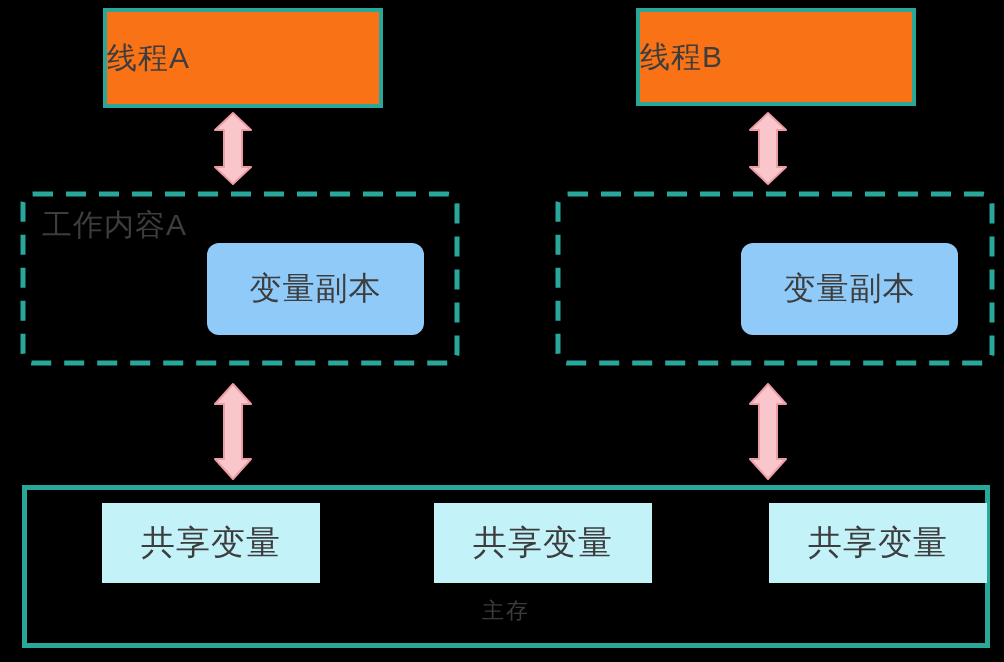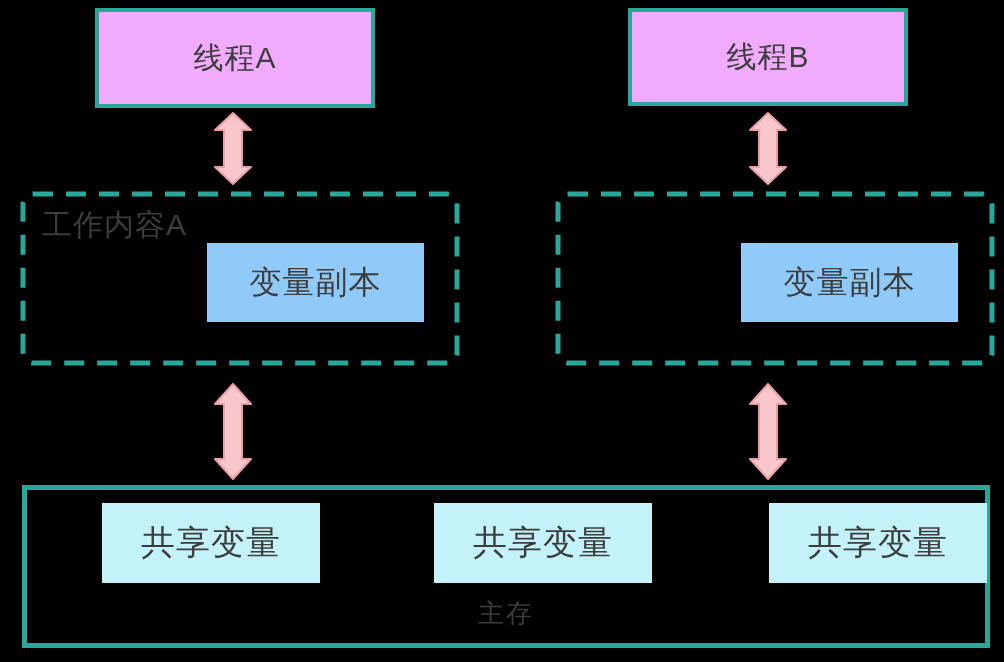--- a/index.html
+++ b/index.html
@@ -2,56 +2,56 @@
 <html><head>
 <meta charset="utf-8">
 <style>
   html,body{margin:0;padding:0;background:#000;}
   .canvas{
     position:relative;width:1004px;height:662px;background:#000000;
     font-family:"Liberation Sans","DejaVu Sans",sans-serif;color:#3d3d3d;
     overflow:hidden;
   }
   .solid-box{
-    position:absolute;background:#f0abfc;border:4px solid #2aa79b;
-    box-sizing:border-box;display:flex;align-items:center;justify-content:center;
-    font-size:30px;letter-spacing:1px;
+    position:absolute;background:#f97316;border:4px solid #2aa79b;
+    box-sizing:border-box;display:flex;align-items:center;justify-content:flex-start;
+    font-size:30px;letter-spacing:1px;margin-left:8px;
   }
   .thread-a{left:95px;top:8px;width:280px;height:100px;}
   .thread-b{left:628px;top:8px;width:280px;height:98px;}
   .arrow{position:absolute;line-height:0;}
   .arrow-top-a{left:213px;top:111px;}
   .arrow-top-b{left:748px;top:111px;}
   .arrow-bot-a{left:213px;top:382px;}
   .arrow-bot-b{left:748px;top:382px;}
   .dashed{position:absolute;width:440px;height:175px;}
   .dashed-a{left:20px;top:191px;}
   .dashed-b{left:555px;top:191px;}
   .dashed svg{position:absolute;left:0;top:0;}
   .dashed-label{position:absolute;left:22px;top:14px;font-size:30px;letter-spacing:1px;text-align:right;}
   .copy-box{
-    position:absolute;width:217px;height:79px;background:#90caf9;
-    display:flex;align-items:center;justify-content:center;font-size:32px;letter-spacing:1px;
+    position:absolute;width:217px;height:92px;background:#90caf9;
+    display:flex;align-items:center;justify-content:center;font-size:32px;letter-spacing:1px;border-radius:12px;
   }
   .copy-a{left:207px;top:243px;}
   .copy-b{left:741px;top:243px;}
   .main-memory{
     position:absolute;left:22px;top:485px;width:968px;height:163px;
     border:5px solid #2aa79b;box-sizing:border-box;background:#000000;
   }
   .shared{
     position:absolute;top:503px;width:218px;height:80px;background:#c3f3f9;
     display:flex;align-items:center;justify-content:center;font-size:34px;letter-spacing:1px;margin-left:40px;
   }
   .shared-1{left:62px;}
   .shared-2{left:394px;}
   .shared-3{left:729px;}
   .mm-label{
     position:absolute;left:22px;top:596px;width:968px;text-align:center;
-    font-size:26px;letter-spacing:2px;
+    font-size:22px;letter-spacing:2px;
   }
 </style>
 </head>
 <body>
 
 <div class="canvas">
 
   <div class="solid-box thread-a">
     <span>线程A</span>
   </div>

